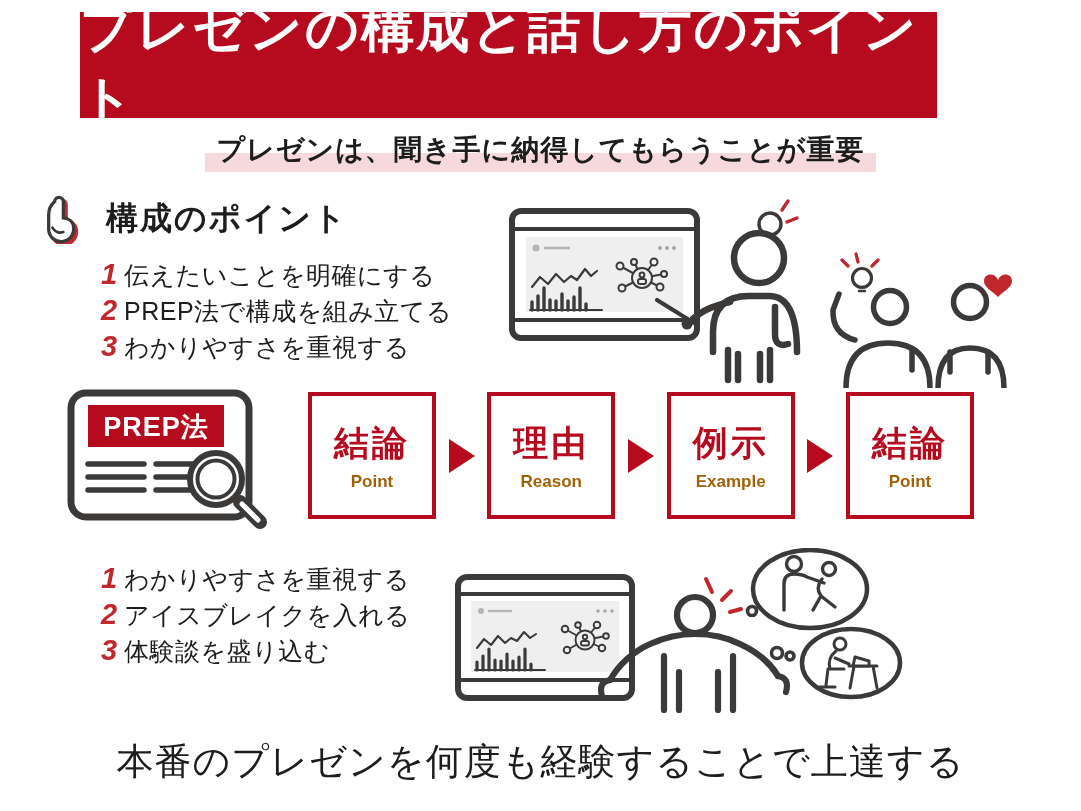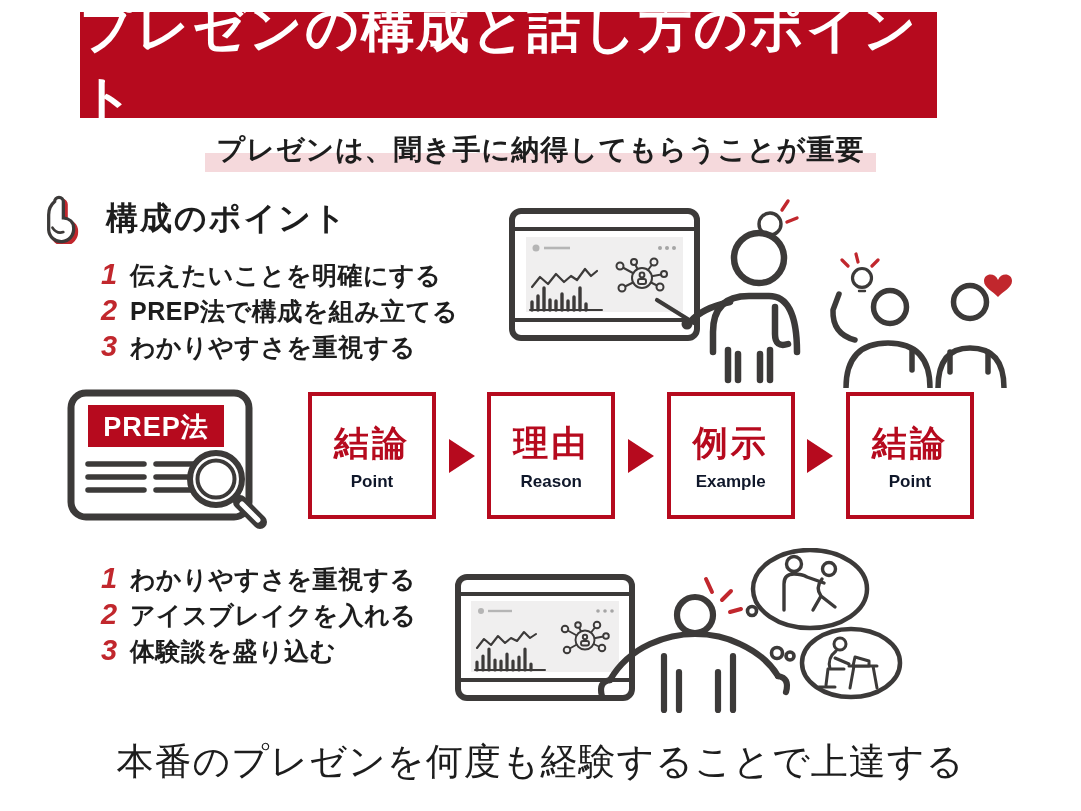--- a/index.html
+++ b/index.html
@@ -17,28 +17,28 @@
   .subtitle-text{display:inline-block;font-size:28px;font-weight:900;letter-spacing:1px;
     background:linear-gradient(to bottom,transparent 54%,#F5D9DC 54%);padding:0 12px 3px 12px;}
   .footer-text{font-size:37px;font-weight:400;letter-spacing:1px;}
 
   
   .sec-head{display:flex;align-items:center;gap:24px;}
   .sec-head h2{margin:0;font-size:32px;font-weight:900;letter-spacing:2px;}
   .points{margin:0;padding:0;list-style:none;}
   .points li{display:flex;align-items:baseline;height:35px;margin-bottom:1px;}
   .num{color:#C1272D;font-style:italic;font-weight:bold;font-size:29px;width:30px;text-align:center;flex:none;}
-  .ptext{font-size:25px;font-weight:700;letter-spacing:0.5px;margin-left:6px;}
+  .ptext{font-size:25px;font-weight:400;letter-spacing:0.5px;}
 
   
   .flow-row{left:308px;top:390px;width:666px;height:131px;display:flex;align-items:center;justify-content:space-between;}
   .flow-box{width:120px;height:119px;border:4px solid #B60A1E;background:#fff;
             display:flex;flex-direction:column;align-items:center;justify-content:center;}
   .flow-jp{font-size:35px;font-weight:900;color:#B60A1E;letter-spacing:3px;}
-  .flow-en{font-size:17px;font-weight:700;color:#0f172a;margin-top:5px;}
+  .flow-en{font-size:17px;font-weight:700;color:#a16207;margin-top:5px;}
   .tri{width:0;height:0;border-left:26px solid #B60A1E;border-top:17px solid transparent;border-bottom:17px solid transparent;}
 
   svg{display:block;}
   .ln{stroke:#3C3A39;fill:none;stroke-linecap:round;stroke-linejoin:round;}
   .red{stroke:#C1272D;fill:none;stroke-linecap:round;}
 </style>
 </head>
 <body>
 
 <header class="abs banner">

